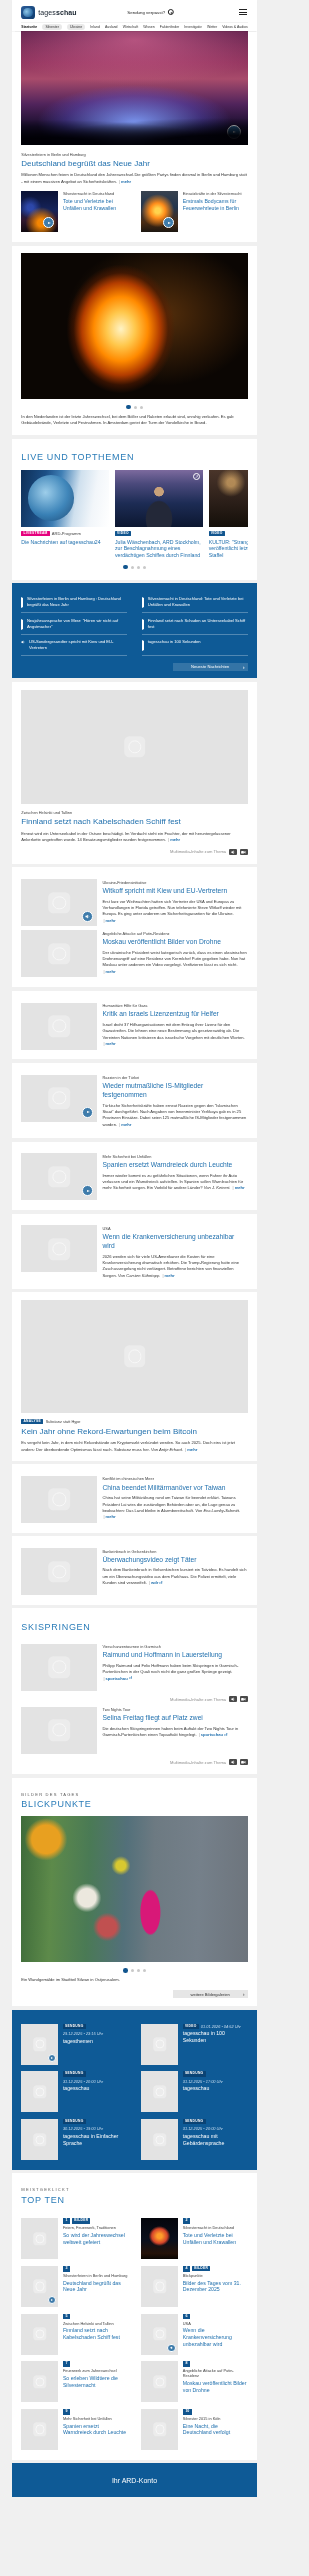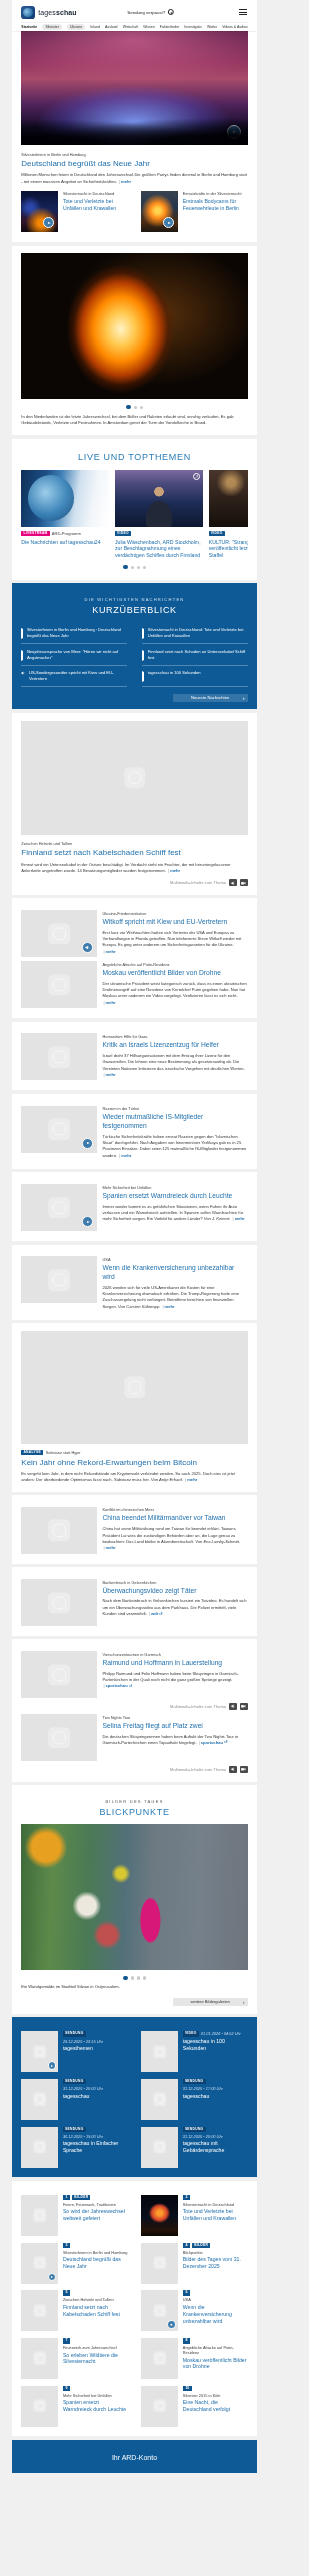--- a/index.html
+++ b/index.html
@@ -49,21 +49,21 @@
   .ov{position:absolute;border-radius:50%;background:#3f7cab;border:0.5px solid #fff;display:flex;align-items:center;justify-content:center;color:#fff}
   .ov-lg{width:14px;height:14px;right:6.7px;bottom:6.7px;border-width:1px;background:#24567e}
   .ov-md{width:10.8px;height:10.8px;right:4.1px;bottom:4.1px}
   .ov-sm{width:8.2px;height:8.2px;right:2.6px;bottom:2.6px}
   .tri{display:block;border-left:3.1px solid #fff;border-top:1.8px solid transparent;border-bottom:1.8px solid transparent;margin-left:1px}
   .ov-sm .tri{border-left-width:2.3px;border-top-width:1.5px;border-bottom-width:1.5px}
   .ov svg{width:58%;height:58%;fill:#fff}
   .share{position:absolute;top:3.1px;right:3.1px;width:7.2px;height:7.2px;border:0.6px solid #fff;border-radius:50%;color:#fff}
   .share::after{content:"↗";position:absolute;left:1.3px;top:0.3px;font-size:4.1px}
   
-  .sec-head{text-align:center;padding:6.2px 0 7.2px}
+  .sec-head{text-align:left;padding:6.2px 0 7.2px}
   .overline{font-size:4.1px;letter-spacing:1.2px;color:#5a5a5a;margin-bottom:2.6px}
   .sec-title{font-size:9px;letter-spacing:0.7px;color:#2a7cb8;font-weight:400}
   .blue .overline{color:#cfe0ee}
   .blue .sec-title{color:#fff}
   
   .brow{display:flex;align-items:center;gap:2.6px;margin-bottom:2.1px}
   .kicker{font-size:3.9px;color:#3d3d3d}
   .badge{display:inline-block;background:#11558e;color:#fff;font-size:3.3px;font-weight:700;letter-spacing:0.3px;padding:1px 2.1px;border-radius:0.5px;text-transform:uppercase;line-height:1}
   .badge.magenta{background:#e6007d}
   .blue .badge{background:#0a4374}
@@ -227,24 +227,20 @@
         </div>
       </div>
       <div class="dots">
         <span class="dot active"></span>
         <span class="dot"></span>
         <span class="dot"></span>
         <span class="dot"></span>
       </div>
     </section>
     <section class="panel blue">
-      <div class="sec-head">
-        <div class="overline">DIE WICHTIGSTEN NACHRICHTEN</div>
-        <h2 class="sec-title">KURZÜBERBLICK</h2>
-      </div>
       <div class="blist">
         <div class="bitem">
           <span class="btri"></span>
           <span>Silvesterfeiern in Berlin und Hamburg : Deutschland begrüßt das Neue Jahr</span>
         </div>
         <div class="bitem">
           <span class="btri"></span>
           <span>Silvesternacht in Deutschland: Tote und Verletzte bei Unfällen und Krawallen</span>
         </div>
         <div class="bitem">
@@ -416,20 +412,23 @@
           </div>
           <h3 class="hl-lg">Überwachungsvideo zeigt Täter</h3>
           <p class="btext"><span>Nach dem Bankeinbruch in Gelsenkirchen kursiert ein Tatvideo. Es handelt sich um ein Überwachungsvideo aus dem Parkhaus. Die Polizei ermittelt, viele Kunden sind verzweifelt.</span> <span class="sep">|</span><span class="more">wdr</span><span class="ext"><svg viewBox="0 0 12 12">
                 <path d="M2 3h4v1.3H3.3V9H9V6h1.3v4.3H2z"></path>
                 <path d="M6.8 1H11v4.2L9.6 3.8 6.9 6.5 5.5 5.1 8.2 2.4z"></path>
               </svg></span></p>
         </div>
       </div>
     </section>
     <section class="panel">
+      <div class="sec-head">
+        <h2 class="sec-title">SKISPRINGEN</h2>
+      </div>
       <div class="story">
         <div class="simg ph "></div>
         <div class="sbody">
           <div class="brow">
             <span class="kicker">Vierschanzentournee in Garmisch</span>
           </div>
           <h3 class="hl-lg">Raimund und Hoffmann in Lauerstellung</h3>
           <p class="btext"><span>Philipp Raimund und Felix Hoffmann haben beim Skispringen in Garmisch-Partenkirchen in der Quali noch nicht die ganz großen Sprünge gezeigt.</span> <span class="sep">|</span><span class="more">sportschau</span><span class="ext"><svg viewBox="0 0 12 12">
                 <path d="M2 3h4v1.3H3.3V9H9V6h1.3v4.3H2z"></path>
                 <path d="M6.8 1H11v4.2L9.6 3.8 6.9 6.5 5.5 5.1 8.2 2.4z"></path>
@@ -562,20 +561,24 @@
             <div class="cmeta">
               <span class="badge">SENDUNG</span>
               <span class="bdate">31.12.2025 • 20:00 Uhr</span>
             </div>
             <div class="chl">tagesschau mit Gebärdensprache</div>
           </div>
         </div>
       </div>
     </section>
     <section class="panel">
+      <div class="sec-head">
+        <div class="overline">MEISTGEKLICKT</div>
+        <h2 class="sec-title">TOP TEN</h2>
+      </div>
       <div class="cards">
         <div class="card">
           <div class="cimg ph ph-sm"></div>
           <div class="cbody">
             <div class="cmeta">
               <span class="rank">1</span>
               <span class="badge">BILDER</span>
             </div>
             <div class="kicker">Feiern, Feuerwerk, Traditionen</div>
             <div class="chl">So wird der Jahreswechsel weltweit gefeiert</div>

